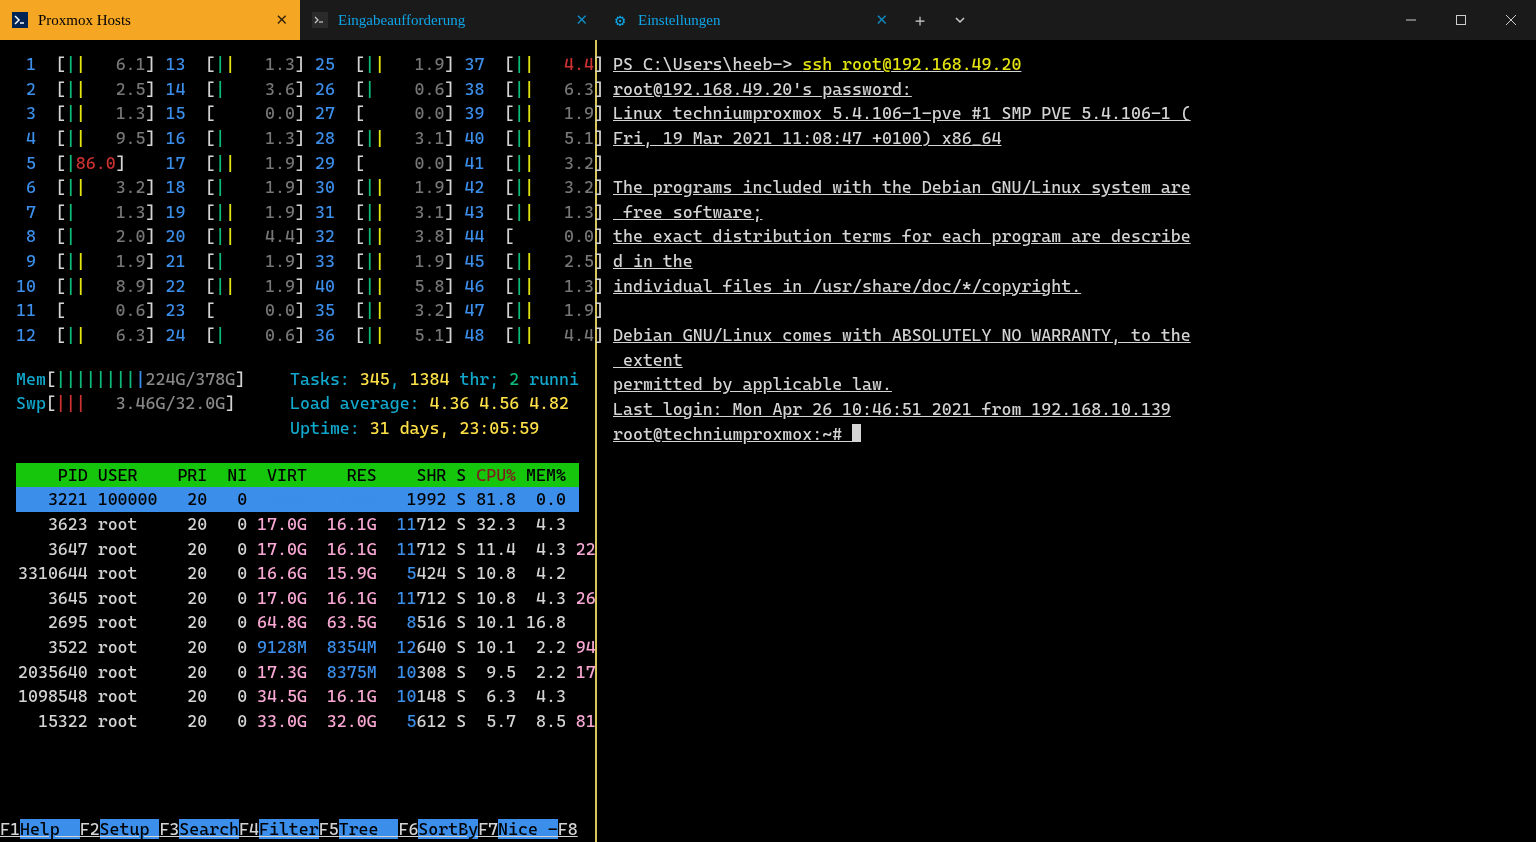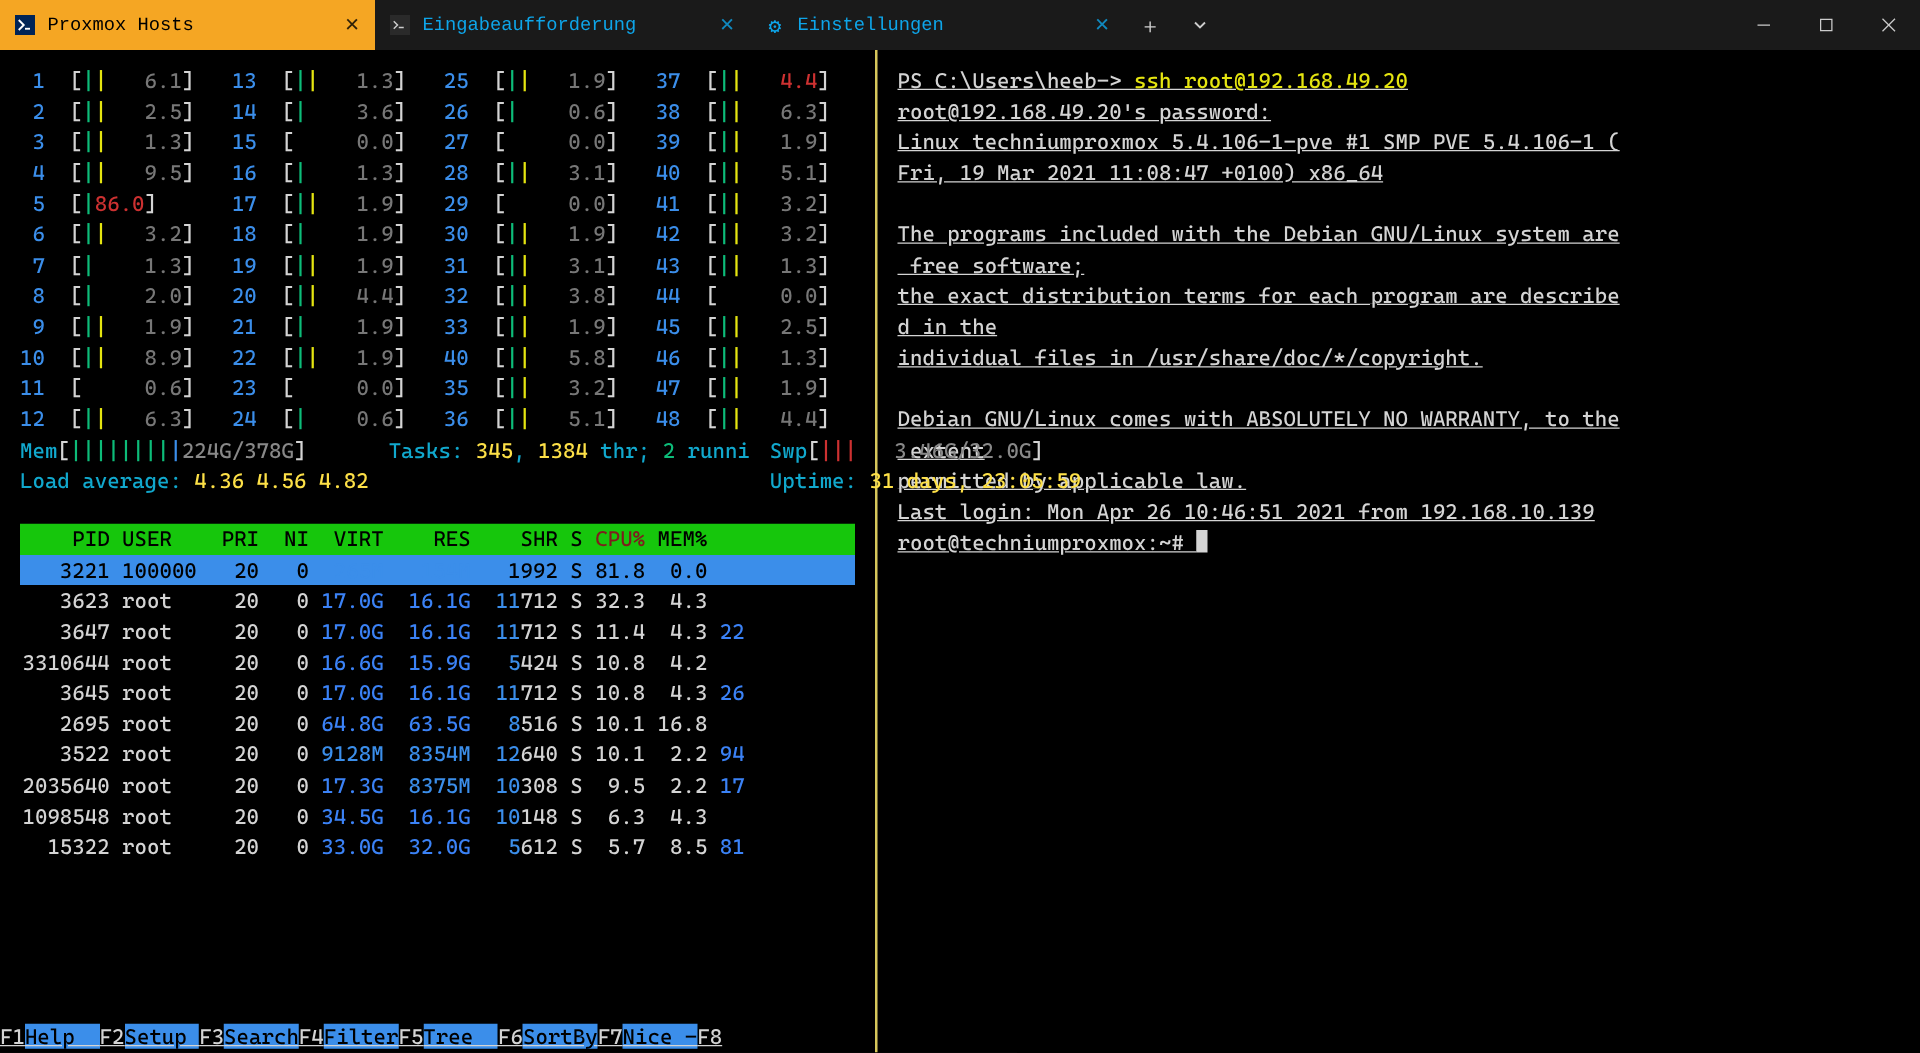--- a/index.html
+++ b/index.html
@@ -27,29 +27,29 @@
     gap: 10px;
     cursor: pointer;
     color: #0ea5e9;
     width: 300px;
   }
   .tab.active {
     background: #f5a623;
     color: #000;
   }
   .tab-icon { width: 16px; height: 16px; display: flex; align-items: center; justify-content: center; }
-  .tab-label { flex: 1; font-size: 15px; font-family: Liberation Mono, monospace; }
+  .tab-label { flex: 1; font-size: 15px; font-family: Liberation Serif, serif; }
   .tab-close { font-size: 15px; font-family: sans-serif; opacity: .8; }
   .newtab, .dropdown-btn { width: 40px; display: flex; align-items: center; justify-content: center; cursor: pointer; color:#ccc; }
   .win-controls { display: flex; }
   .win-btn { width: 50px; display: flex; align-items: center; justify-content: center; color:#ccc; cursor: pointer; }
   
   .panes { display: flex; height: calc(100% - 40px); }
   .pane-left {
-    width: 702px;
+    width: 597px;
     padding: 12px 16px 0 16px;
     background: #000;
     border-right: 2px solid #d6c65b;
     position: relative;
     font-family: 'Cascadia Mono','Consolas',monospace;
     line-height: 1.45;
   }
   .pane-right {
     flex: 1;
     padding: 12px 16px;
@@ -63,32 +63,32 @@
   
   .cpu-grid { display: grid; grid-template-columns: repeat(4, 1fr); column-gap: 10px; }
   .cpu-row { white-space: pre; }
   .cnum { color: #3b8eea; display:inline-block; width:2ch; text-align:right;}
   .br { color: #d4d4d4; }
   .tick-g { color: #0dbc79; }
   .tick-y { color: #e5e510; }
   .tick-r { color: #cd3131; }
   .dim-val { color:#777; }
   .val-r { color:#cd3131; }
-  .mem-lines { margin-top:0; white-space: pre; display:grid; grid-template-columns: 1fr 1fr 1fr; column-gap:16px;}
+  .mem-lines { margin-top:19px; white-space: pre; display:grid; grid-template-columns: 1fr 1fr; column-gap:16px;}
   .cyan { color:#11a8cd;}
   .green { color:#0dbc79;}
   .grey { color:#888;}
   .white { color:#fde047;}
   
   .ptbl { margin-top: 22px; font-family: inherit; }
   .ptbl-head { background:#16c60c; color:#000; white-space:pre; padding:0 2px;}
   .ptbl-head .sort { color:#7f1d1d;}
   .ptbl-row { white-space: pre; padding:0 2px;}
   .ptbl-row.sel { background:#3b8eea; color:#000;}
-  .redc { color:#3b82f6;margin-top:27px;}
+  .redc { color:#f9a8d4;margin-top:27px;}
   .bluec { color:#3b8eea;}
   .fkeys { position:absolute; bottom:0; left:0; right:0; white-space:pre; color:#d4d4d4;text-decoration:underline;}
   .fkeys .lab { background:#3b8eea; color:#000; padding:0 0;}
   
   .ps-white { color:#d4d4d4;}
   .ps-yellow{ color:#e5e510;}
   .cursor { display:inline-block; width:9px; height:18px; background:#d4d4d4; vertical-align:-2px;}
 </style>
 </head>
 <body>

